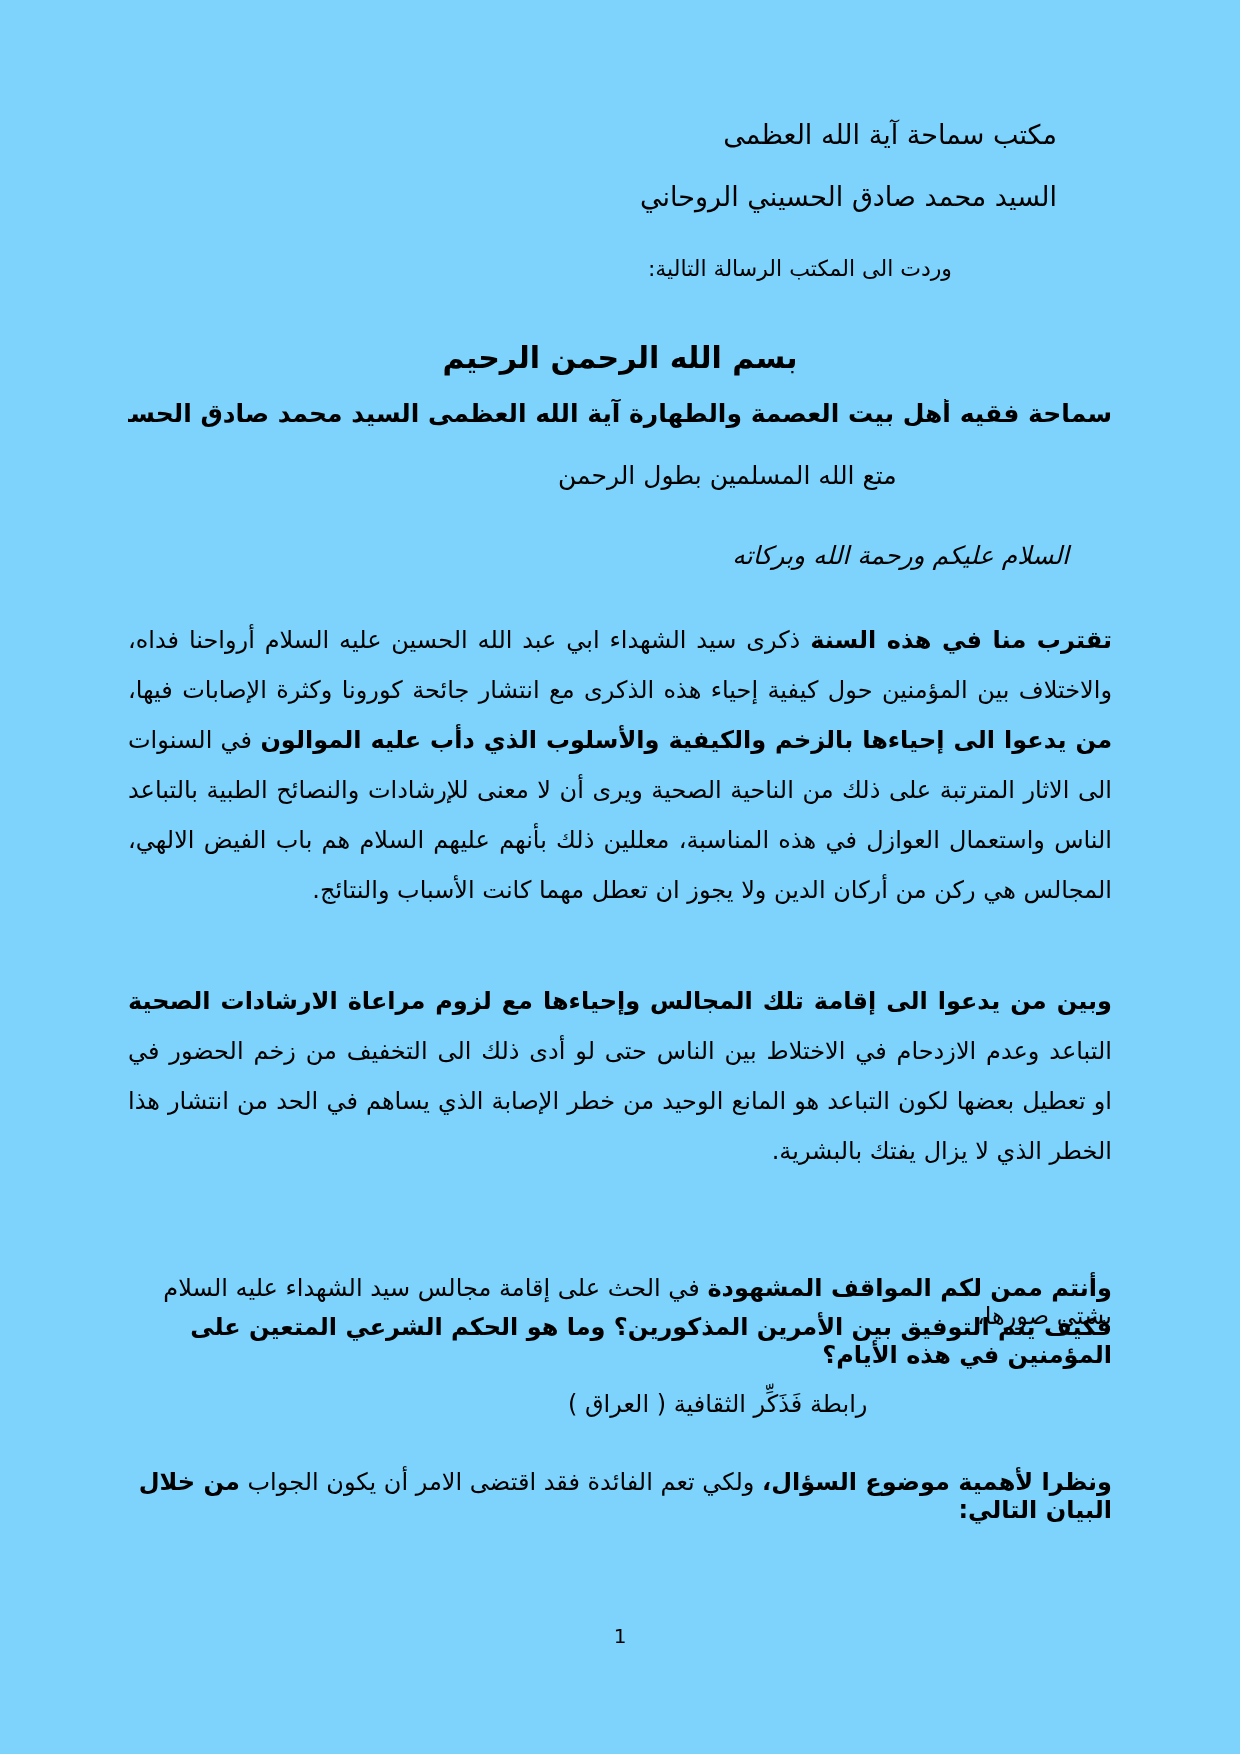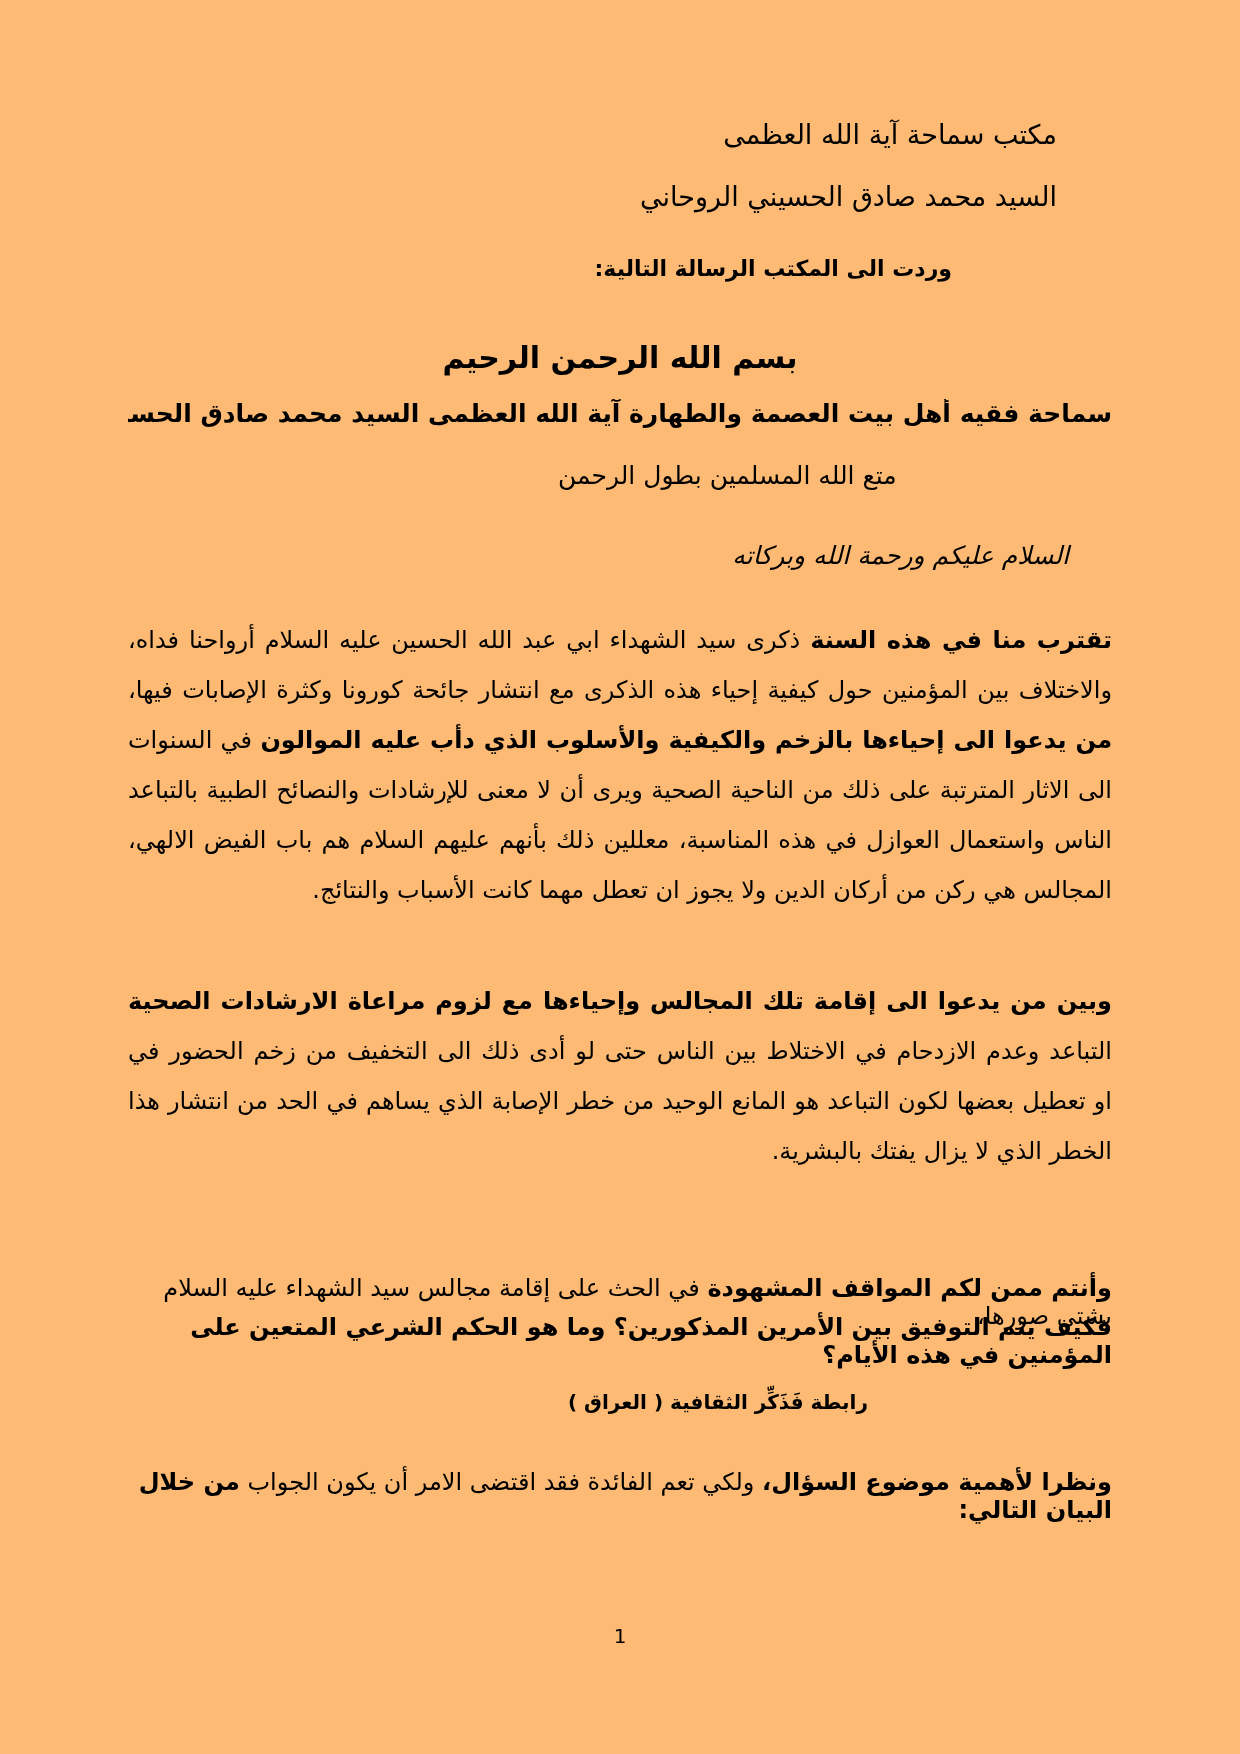--- a/index.html
+++ b/index.html
@@ -1,43 +1,43 @@
 <!DOCTYPE html>
 <html lang="ar" dir="rtl"><head>
 <meta charset="utf-8">
 <style>
   html,body{margin:0;padding:0;background:#ffffff;}
   .page{
     position:relative;
     width:1240px;height:1754px;
-    background:#fdba74;
+    background:#7dd3fc;
     color:#000;
     font-family:"DejaVu Sans", sans-serif;
     direction:rtl;
     overflow:hidden;
   }
   .block{position:absolute;right:128px;left:128px;}
   .b{font-weight:bold;}
 
   .office{top:104px;font-size:27px;line-height:62px;text-align:right;padding-right:55px;}
-  .received{top:256px;font-size:22px;font-weight:bold;text-align:right;padding-right:160px;}
+  .received{top:256px;font-size:22px;font-weight:normal;text-align:right;padding-right:160px;}
   .basmala{top:340px;font-size:30px;font-weight:bold;text-align:center;}
   .addressee{top:399px;font-size:25px;font-weight:bold;text-align:right;white-space:nowrap;overflow:hidden;}
   .blessing{top:461px;font-size:25px;text-align:left;padding-left:430px;}
   .salutation{top:541px;font-size:25px;text-align:right;padding-right:43px;font-style:italic;}
 
   .para{font-size:24px;}
   .pline{height:50px;line-height:50px;overflow:hidden;text-align:justify;text-align-last:justify;}
   .pline.last{text-align:center;text-align-last:right;}
 
   .para1{top:615px;}
   .para2{top:976px;}
   .para3{top:1226px;font-size:24px;text-align:right;margin-top:48px;}
   .para4{top:1313px;font-size:24px;font-weight:bold;text-align:right;}
-  .signature{top:1390px;font-size:20px;font-weight:bold;text-align:left;padding-left:440px;}
+  .signature{top:1390px;font-size:24px;font-weight:normal;text-align:left;padding-left:440px;}
   .closing{top:1468px;font-size:24px;text-align:right;}
   .pagenum{top:1624px;font-size:20px;text-align:center;}
 </style>
 </head>
 <body>
 
 <div class="page">
 
   <div class="block office">
     <div>مكتب سماحة آية الله العظمى</div>

